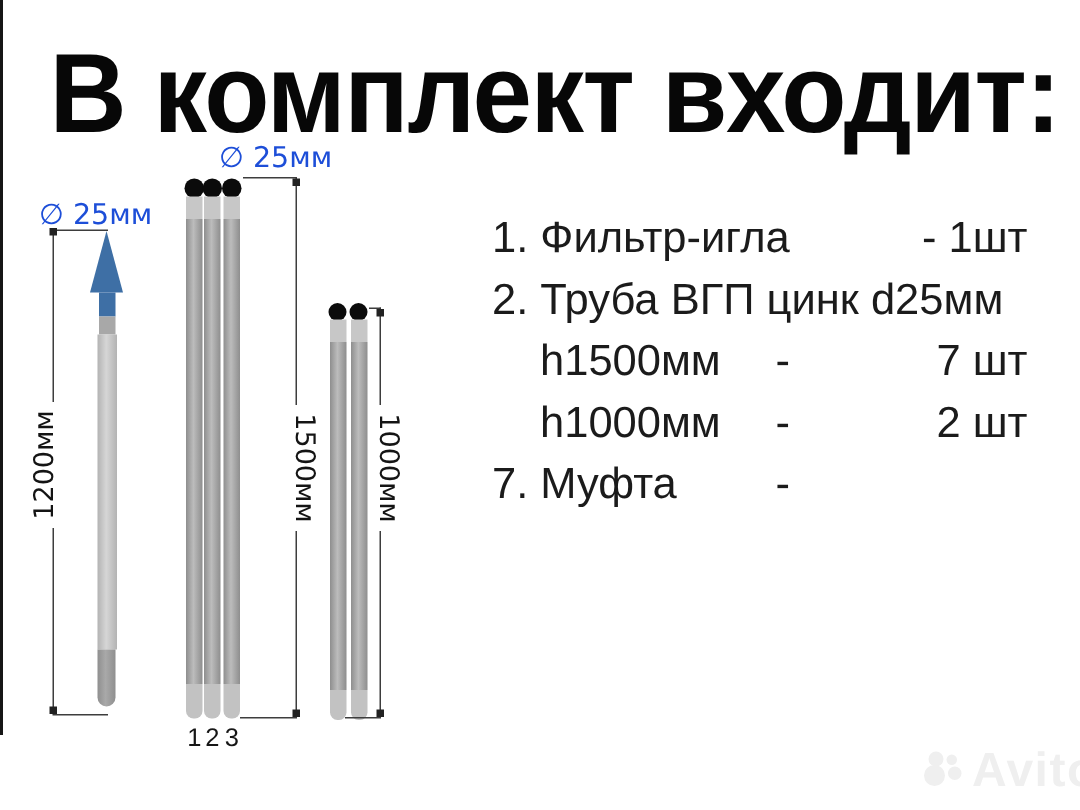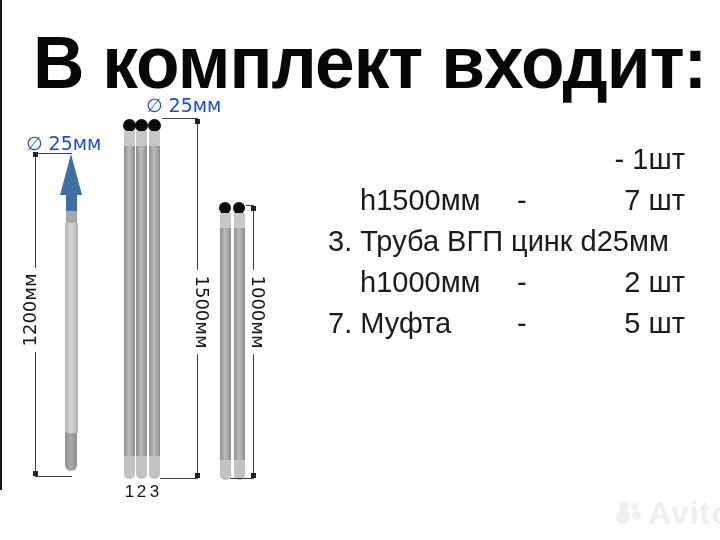--- a/index.html
+++ b/index.html
@@ -147,39 +147,39 @@
     <div class="dl" style="left:246px;top:205px;width:8px;height:1px;"></div>
     <div class="dl" style="left:253px;top:205px;width:1px;height:273px;"></div>
     <div class="dl" style="left:230px;top:478px;width:24px;height:1px;"></div>
     <div class="sq" style="left:251px;top:206px;"></div>
     <div class="sq" style="left:251px;top:473px;"></div>
     <div class="vlabel rot-cw" style="left:216px;top:301px;">1000мм</div>
   </div>
 
   <div class="parts-list">
     <div class="pl-line">
+      <span class="pl-left">1. Фильтр-игла</span>
       <span class="pl-right">- 1шт</span>
+    </div>
+    <div class="pl-line">
+      <span class="pl-left">2. Труба ВГП цинк d25мм</span>
     </div>
     <div class="pl-line indent">
       <span class="pl-left">h1500мм</span>
       <span class="pl-mid">-</span>
       <span class="pl-right">7 шт</span>
-    </div>
-    <div class="pl-line">
-      <span class="pl-left">3. Труба ВГП цинк d25мм</span>
     </div>
     <div class="pl-line indent">
       <span class="pl-left">h1000мм</span>
       <span class="pl-mid">-</span>
       <span class="pl-right">2 шт</span>
     </div>
     <div class="pl-line">
       <span class="pl-left">7. Муфта</span>
       <span class="pl-mid">-</span>
-      <span class="pl-right">5 шт</span>
     </div>
   </div>
 
   <div class="watermark">
     <span>
       <span class="wm-circle wm-c1"></span>
       <span class="wm-circle wm-c2"></span>
       <span class="wm-circle wm-c3"></span>
       <span class="wm-circle wm-c4"></span>
     </span>

